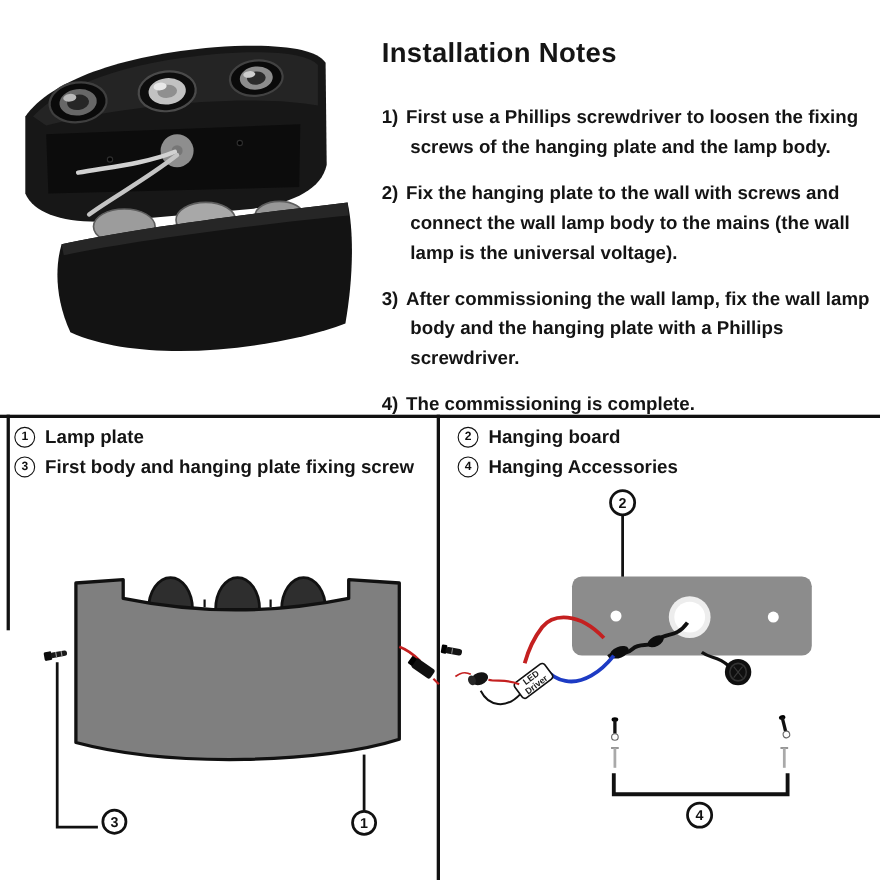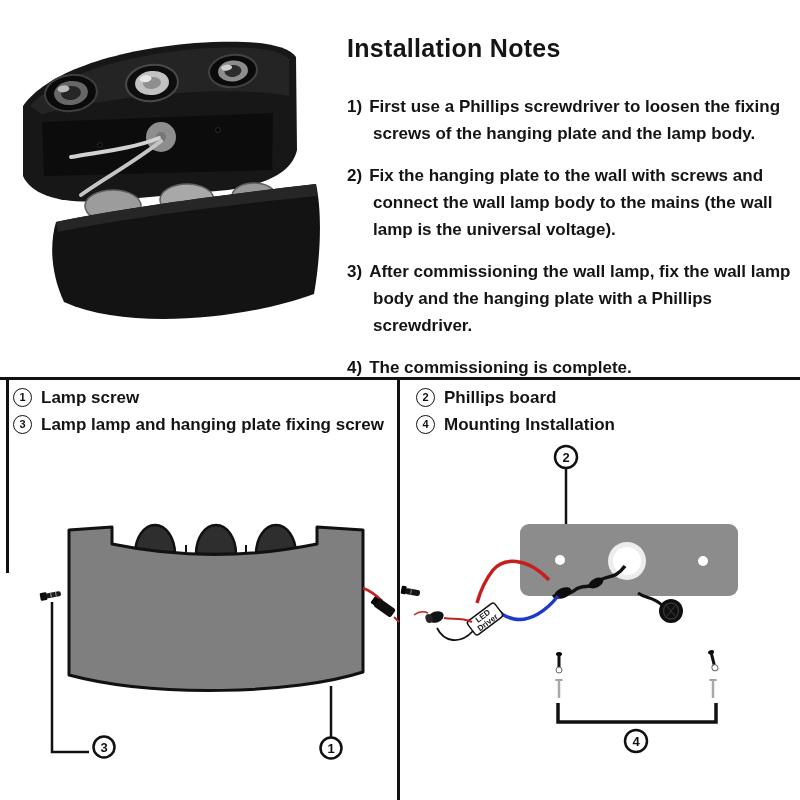--- a/index.html
+++ b/index.html
@@ -99,36 +99,36 @@
   </div>
 </div>
 
 <div class="abs divider" style="left:0;top:377px;width:800px;height:3px"></div>
 <div class="abs divider" style="left:397px;top:377px;width:3px;height:423px"></div>
 <div class="abs divider" style="left:6px;top:377px;width:3px;height:196px"></div>
 
 <div class="abs legend" style="left:13px;top:387px">
   <div class="legend-row">
     <span class="circ">1</span>
-    <span>Lamp screw</span>
+    <span>Lamp plate</span>
   </div>
   <div class="legend-row">
     <span class="circ">3</span>
-    <span>Lamp lamp and hanging plate fixing screw</span>
+    <span>First body and hanging plate fixing screw</span>
   </div>
 </div>
 
 <div class="abs legend" style="left:416px;top:387px">
   <div class="legend-row">
     <span class="circ">2</span>
-    <span>Phillips board</span>
+    <span>Hanging board</span>
   </div>
   <div class="legend-row">
     <span class="circ">4</span>
-    <span>Mounting Installation</span>
+    <span>Hanging Accessories</span>
   </div>
 </div>
 
 <svg class="abs" style="left:0;top:440px" width="400" height="360" viewBox="0 0 400 360">
 
   <g fill="#2e2e2e" stroke="#111" stroke-width="2.5">
     <path d="M 135,114 A 20 29 0 0 1 175,114 Z"></path>
     <path d="M 196,114 A 20 29 0 0 1 236,114 Z"></path>
     <path d="M 256,114 A 20 29 0 0 1 296,114 Z"></path>
   </g>

